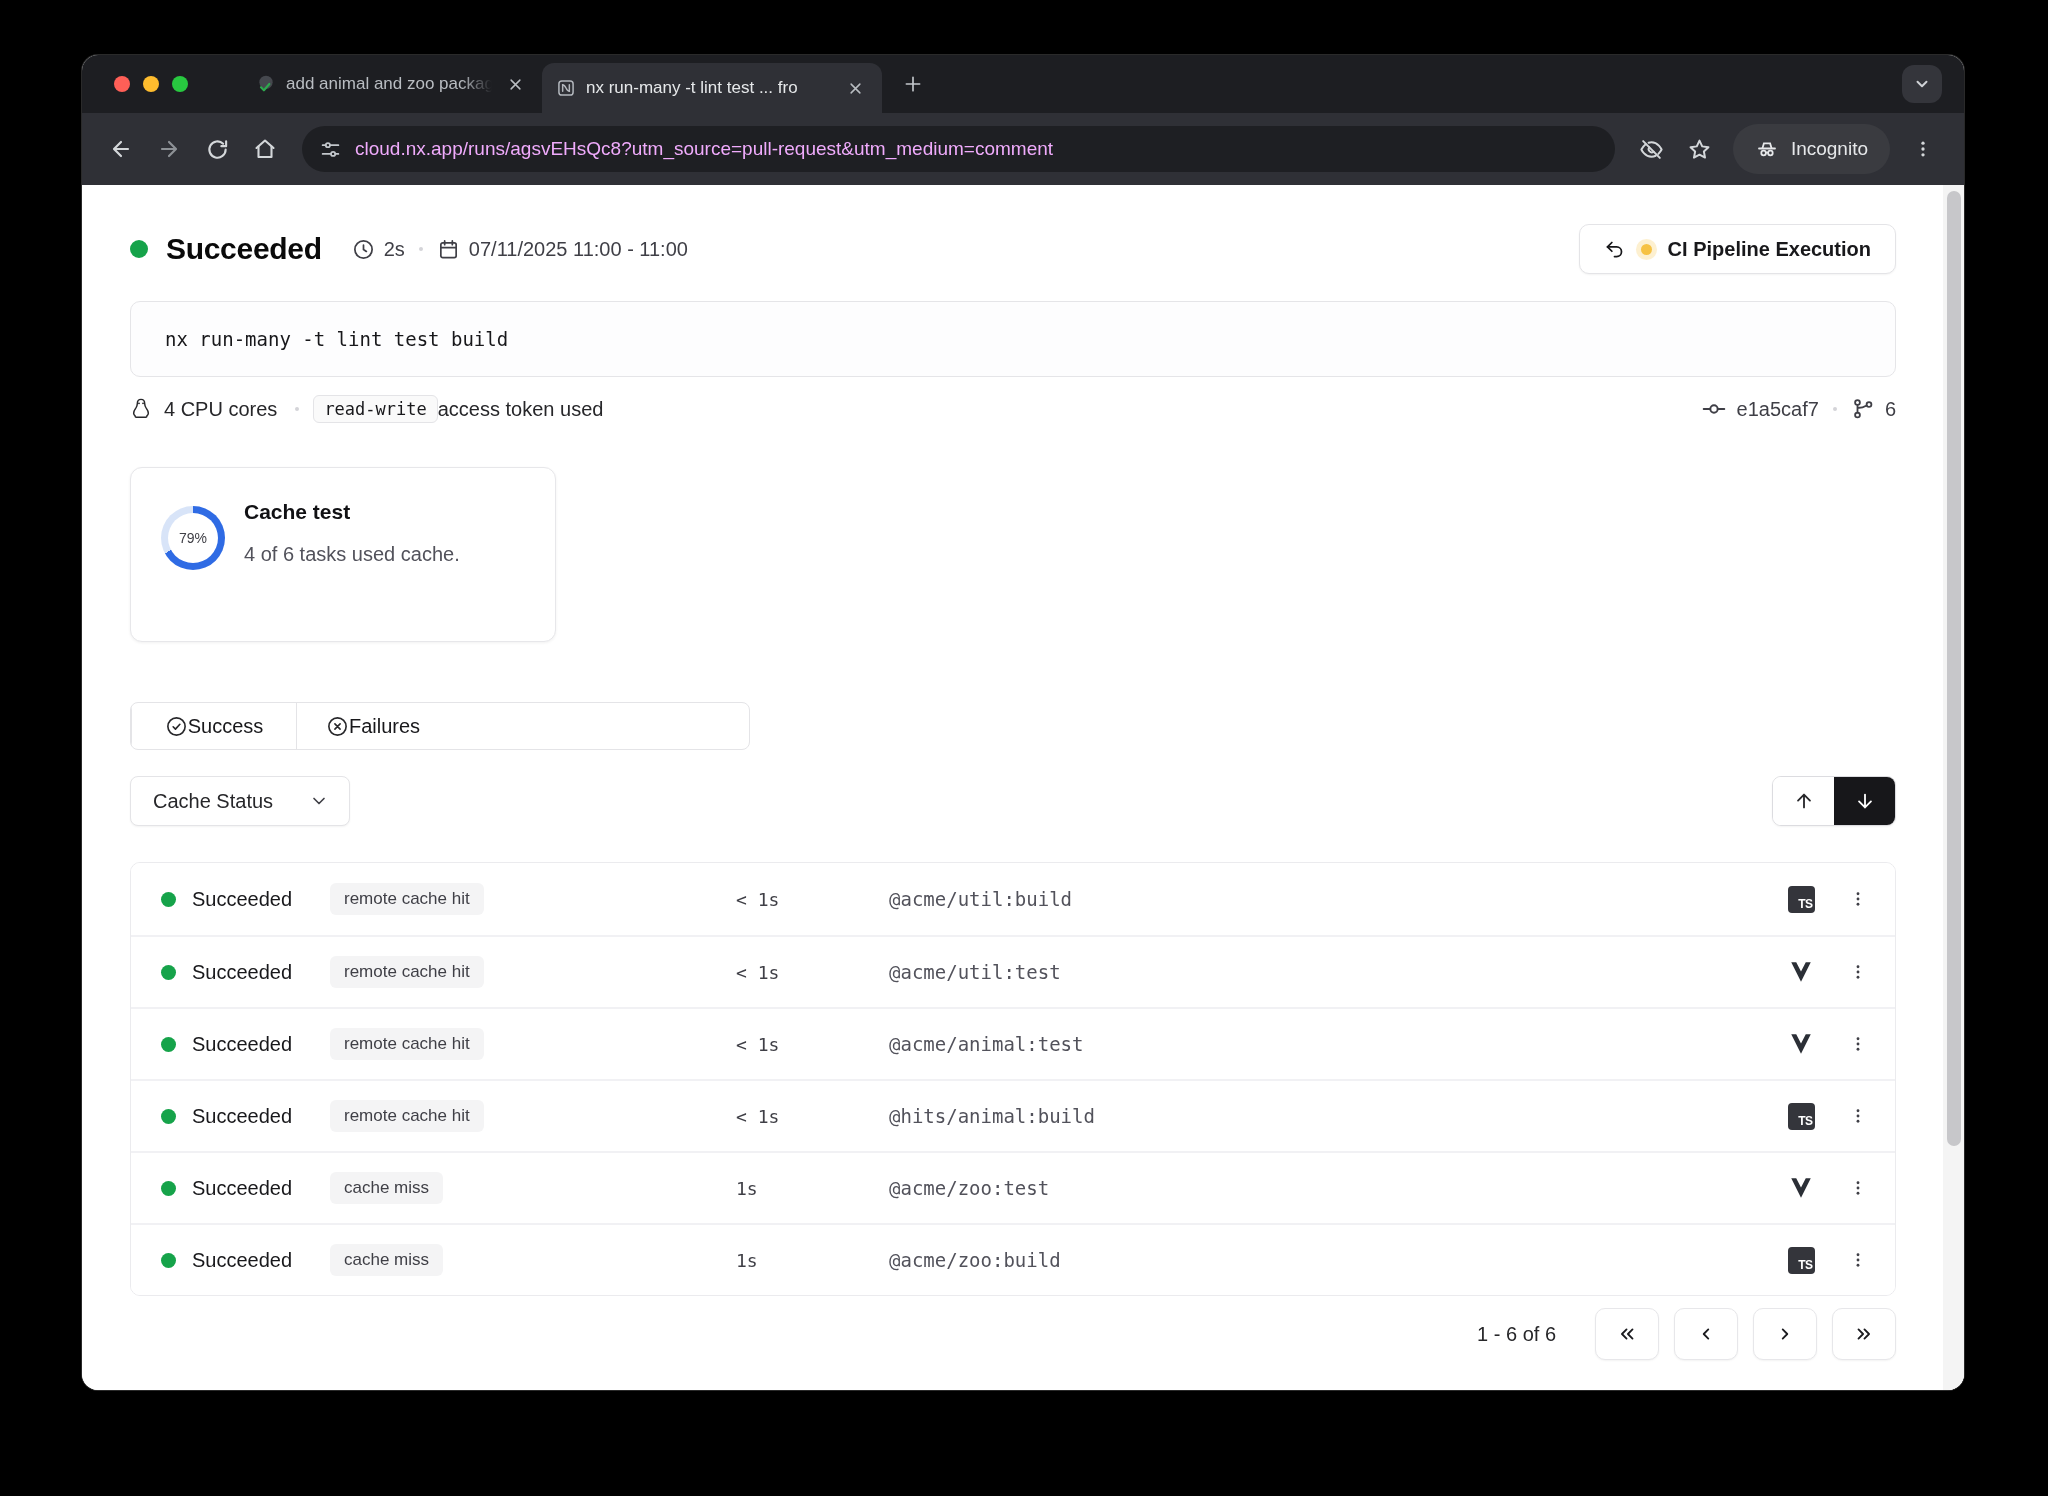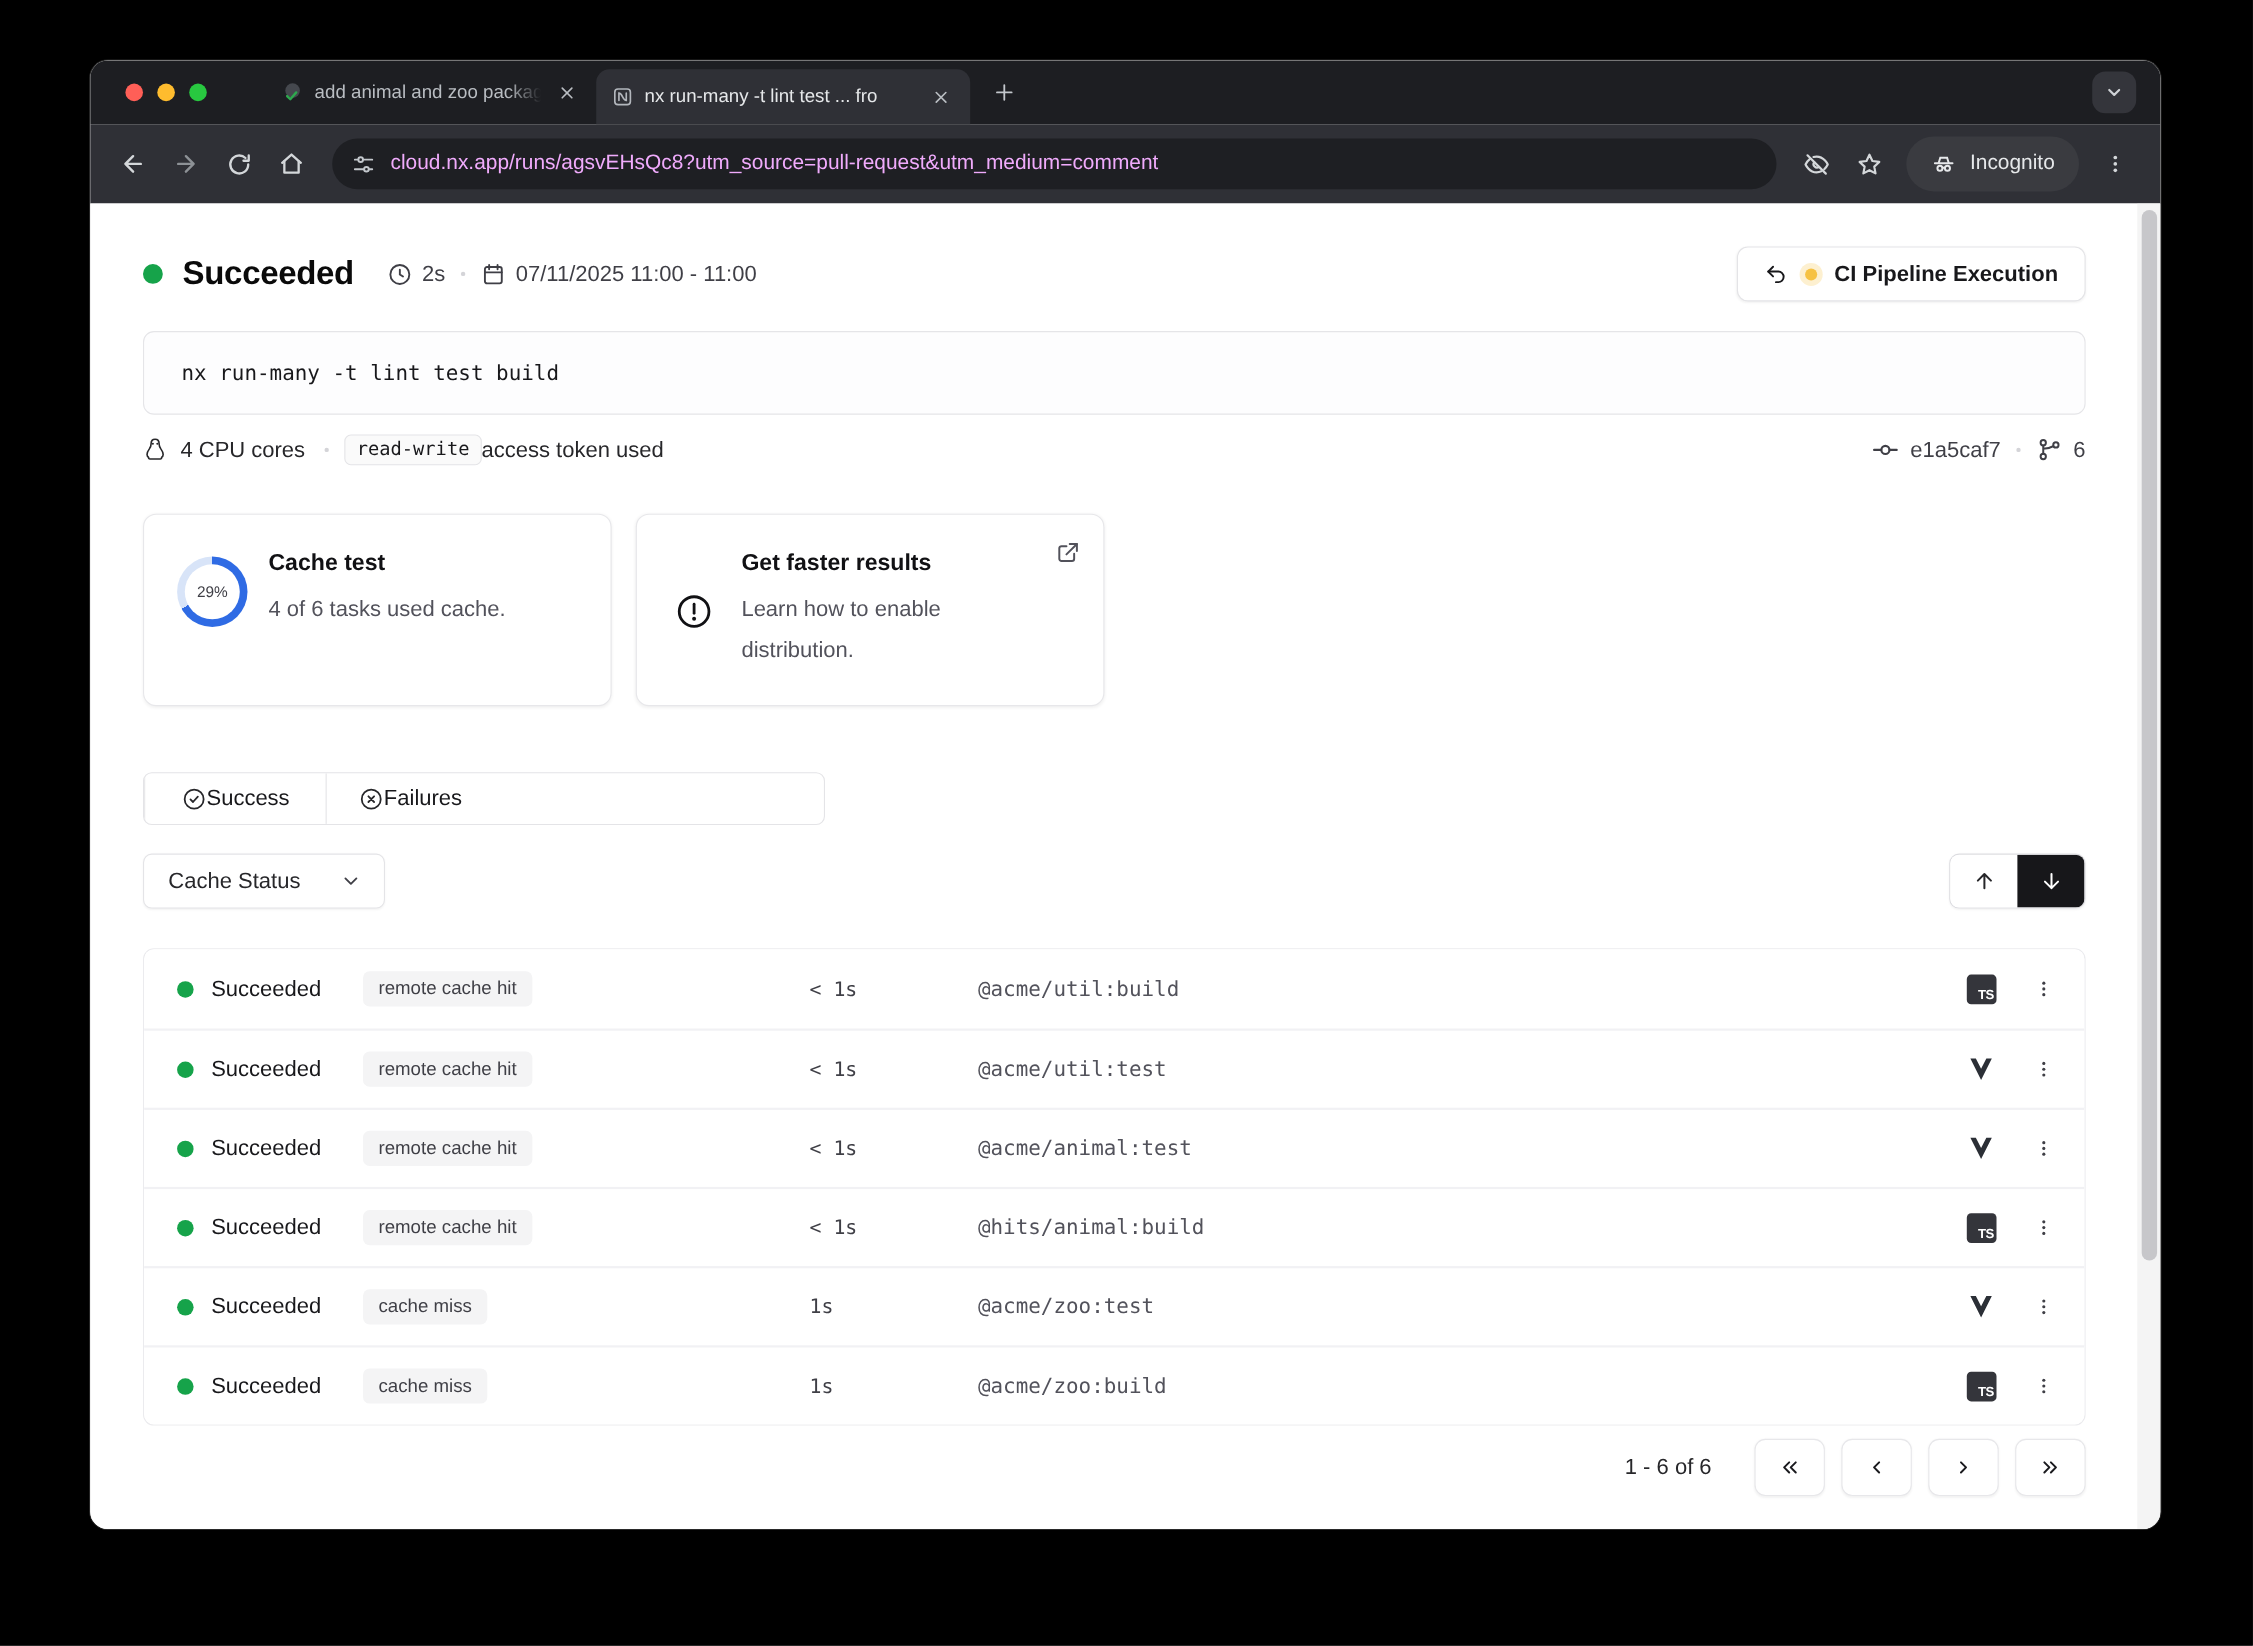--- a/index.html
+++ b/index.html
@@ -293,42 +293,24 @@
                 <path d="M6.5 8v7.5M6.5 11c5 0 7-1 9.2-2.4"></path>
               </svg>
           </span>
           <span>6</span>
         </div>
       </div>
 
       <div class="cards-row">
         <div class="card card1">
           <div class="donut" style="background: conic-gradient(rgb(47, 107, 228) 0deg, rgb(47, 107, 228) 67%, rgb(216, 228, 248) 67%, rgb(216, 228, 248) 100%);">
-            <span>29%</span>
+            <span>79%</span>
           </div>
           <div class="card-title">Cache test</div>
           <div class="card-sub">4 of 6 tasks used cache.</div>
-        </div>
-        <div class="card card2">
-          <span class="info-ic">
-            <svg width="36" height="36" viewBox="0 0 24 24" fill="none" stroke="currentColor" stroke-width="1.7" stroke-linecap="round">
-                <circle cx="12" cy="12" r="9"></circle>
-                <path d="M12 7.5v5.5"></path>
-                <path d="M12 16.3h.01" stroke-width="2.4"></path>
-              </svg>
-          </span>
-          <div class="card-title">Get faster results</div>
-          <div class="card-sub">Learn how to enable distribution.</div>
-          <span class="ext-ic">
-            <svg width="24" height="24" viewBox="0 0 24 24" fill="none" stroke="currentColor" stroke-width="1.8" stroke-linecap="round" stroke-linejoin="round">
-                <path d="M13.5 4.5H20v6.5"></path>
-                <path d="M20 4.5 10.5 14"></path>
-                <path d="M17.5 13.5V18a2 2 0 0 1-2 2H6a2 2 0 0 1-2-2V8.5a2 2 0 0 1 2-2h4.5"></path>
-              </svg>
-          </span>
         </div>
       </div>
 
       <div class="filter-row">
         <div class="filter-group">
           <div class="fseg success">
             <svg width="23" height="23" viewBox="0 0 24 24" fill="none" stroke="currentColor" stroke-width="1.7" stroke-linecap="round" stroke-linejoin="round">
                 <circle cx="12" cy="12" r="9"></circle>
                 <path d="m8.5 12.3 2.4 2.4 4.6-5"></path>
               </svg>

